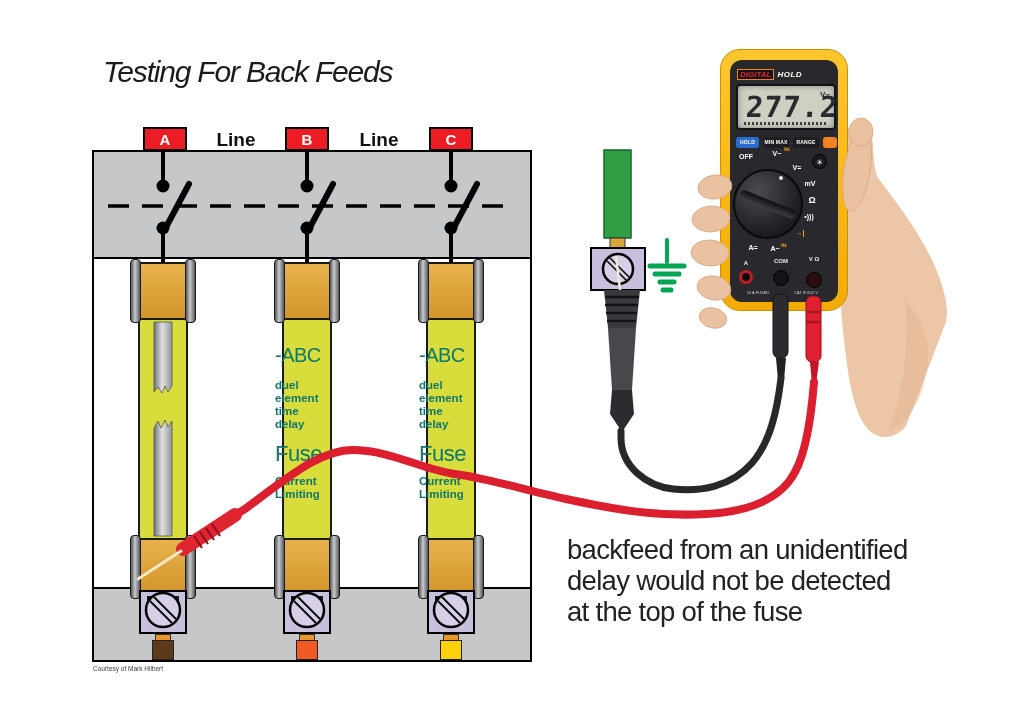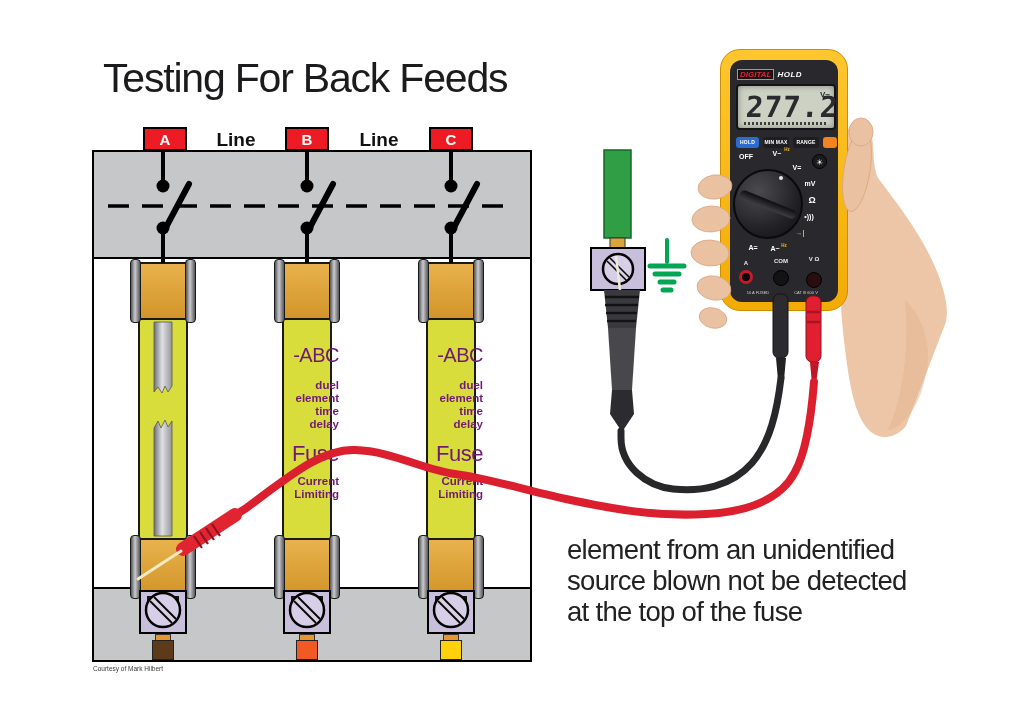--- a/index.html
+++ b/index.html
@@ -2,21 +2,21 @@
 <html><head>
 <meta charset="utf-8">
 <style>
   html,body{margin:0;padding:0;background:#fff;}
   #stage{position:relative;width:1024px;height:725px;background:#fff;overflow:hidden;
          font-family:"Liberation Sans","DejaVu Sans",sans-serif;color:#1a1a1c;}
   .abs{position:absolute;}
   svg.layer{position:absolute;left:0;top:0;pointer-events:none;}
 
   
-  .title{left:103px;top:55px;font-size:41px;letter-spacing:-1.2px;color:#1b1b1d;}
+  .title{left:103px;top:55px;font-size:30px;letter-spacing:-1.2px;color:#1b1b1d;font-style:italic;}
   .caption{left:567px;top:534px;font-size:27.5px;line-height:31px;letter-spacing:-0.7px;color:#222;}
   .courtesy{left:93px;top:665px;font-size:6.5px;color:#3a3a3a;}
 
   
   .dbox{left:92px;top:150px;width:440px;height:512px;border:2.5px solid #000;background:#fff;box-sizing:border-box;}
   .band{background:#c6c7c9;box-sizing:border-box;}
   .band.top{left:94px;top:152px;width:436px;height:107px;border-bottom:2.5px solid #000;}
   .band.bot{left:94px;top:587px;width:436px;height:73px;border-top:2.5px solid #000;}
 
   .tag{width:44px;height:24px;background:#ed1c24;border:2px solid #000;box-sizing:border-box;
@@ -25,21 +25,21 @@
 
   .fuse-body{top:266px;width:50px;height:330px;background:#d8dd3b;border:2px solid #1a1a1a;box-sizing:border-box;}
   .cap{width:58px;height:58px;background:linear-gradient(180deg,#e9b24c,#d2952a);border:2px solid #1a1a1a;box-sizing:border-box;}
   .clip{width:11px;height:64px;background:linear-gradient(90deg,#55565a,#c9cacc 45%,#55565a);
         border:1.5px solid #1a1a1a;border-radius:4px;box-sizing:border-box;}
   .neck{width:32px;height:6px;background:#151515;top:596px;}
   .terminal{width:48px;height:44px;background:#c8bfdc;border:2.5px solid #000;box-sizing:border-box;top:590px;}
   .tab{width:16px;height:7px;background:#e8962e;border:1px solid #333;box-sizing:border-box;top:634px;}
   .wire{width:22px;height:20px;border:1.5px solid #222;box-sizing:border-box;top:640px;}
 
-  .ftext{width:64px;text-align:right;color:#701a75;}
+  .ftext{width:64px;text-align:left;color:#0f766e;}
   .f-brand{font-size:20px;letter-spacing:-0.5px;}
   .f-small{font-size:11.5px;font-weight:bold;line-height:13px;}
   .f-name{font-size:22px;letter-spacing:-0.5px;}
 
   
   #meter{left:720px;top:49px;width:128px;height:262px;z-index:3;}
   #meter .abs{position:absolute;}
   .m-body{left:0;top:0;width:128px;height:262px;border-radius:20px;
           background:linear-gradient(180deg,#ffc62e,#f3ab05);border:1.5px solid #c98f00;box-sizing:border-box;}
   .m-face{left:10px;top:11px;width:108px;height:242px;border-radius:12px;background:#29282d;}
@@ -146,22 +146,22 @@
     <div class="f-small">delay</div>
   </div>
   <div class="abs ftext f-name z2" style="left:419px;top:441px">Fuse</div>
   <div class="abs ftext z2" style="left:419px;top:475px">
     <div class="f-small">Current</div>
     <div class="f-small">Limiting</div>
   </div>
 
   <div class="abs courtesy z5">Courtesy of Mark Hilbert</div>
   <div class="abs caption z5">
-    <div>element from an unidentified</div>
-    <div>source blown not be detected</div>
+    <div>backfeed from an unidentified</div>
+    <div>delay would not be detected</div>
     <div>at the top of the fuse</div>
   </div>
 
   <svg class="layer z2" width="1024" height="725">
     <path fill="#ecc6a6" d="M841,155 C844,124 859,112 869,129 C876,142 871,162 878,178
          C899,206 931,246 943,289 C949,309 947,321 944,327
          L906,426 C897,437 883,441 871,432 C858,421 852,397 848,371
          C845,349 841,320 841,300 Z"></path>
     <path fill="#e2b391" opacity="0.5" d="M905,300 C925,320 935,350 922,390 C914,414 900,428 888,430 C902,400 910,350 905,300 Z"></path>
   </svg>

